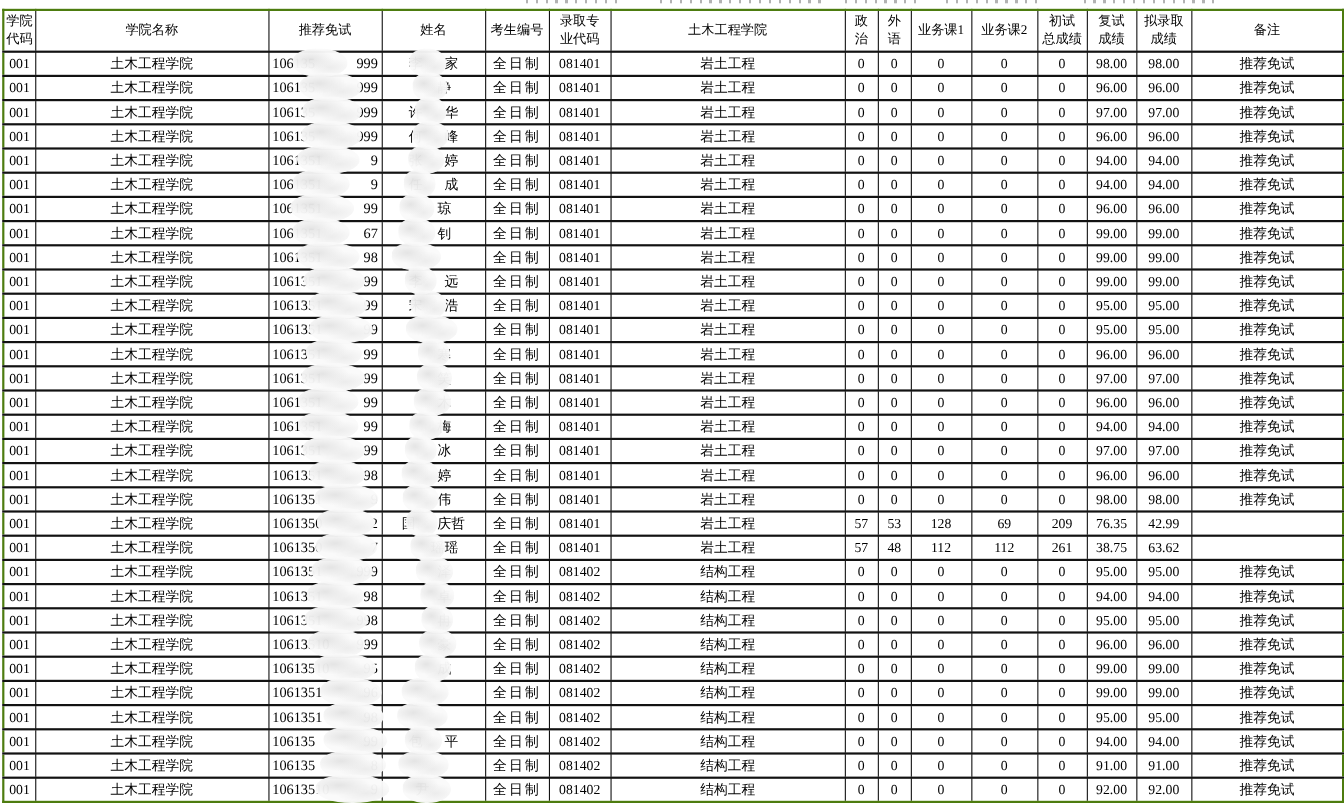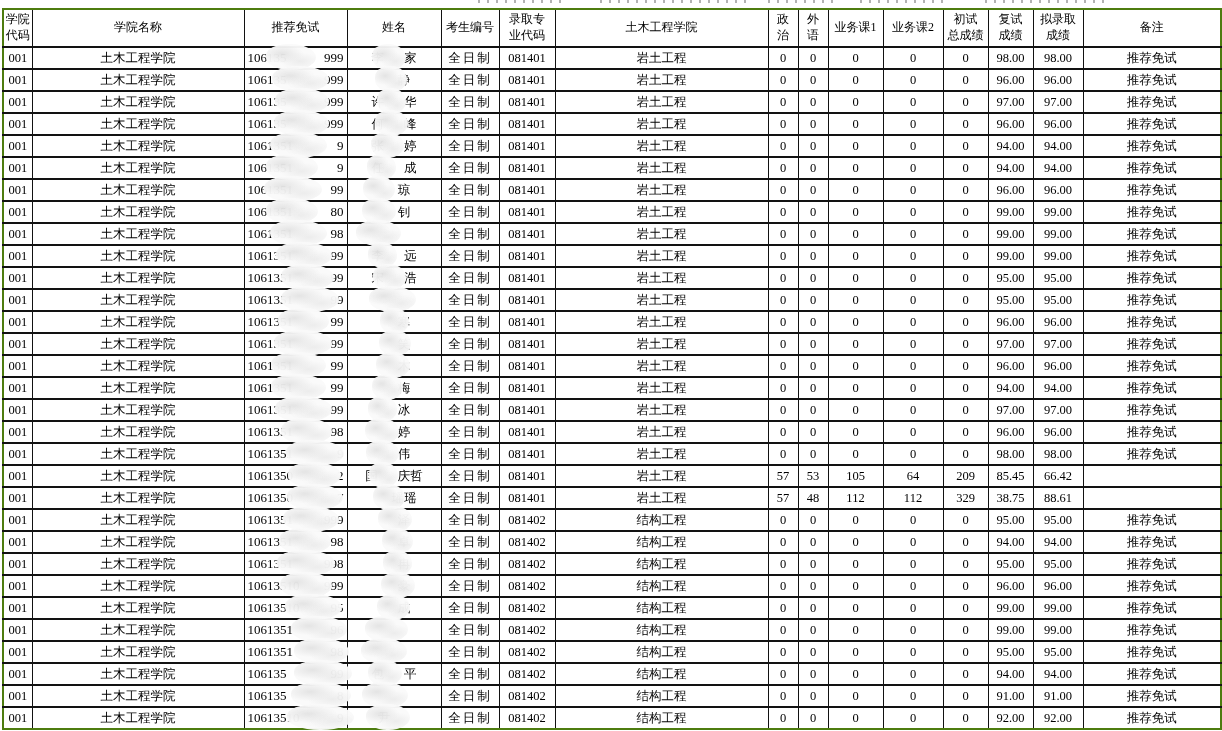--- a/index.html
+++ b/index.html
@@ -291,21 +291,21 @@
           <td>96.00</td>
           <td>96.00</td>
           <td>推荐免试</td>
         </tr>
         <tr>
           <td>001</td>
           <td>土木工程学院</td>
           <td>
             <div class="cand">
               <span>1061351</span>
-              <span>80</span>
+              <span>67</span>
             </div>
           </td>
           <td>
             <div class="nm">
               <span></span>
               <span class="gap"></span>
               <span>钊</span>
             </div>
           </td>
           <td class="mode">全日制</td>
@@ -642,25 +642,25 @@
               <span>国</span>
               <span class="gap"></span>
               <span>庆哲</span>
             </div>
           </td>
           <td class="mode">全日制</td>
           <td>081401</td>
           <td>岩土工程</td>
           <td>57</td>
           <td>53</td>
-          <td>105</td>
-          <td>64</td>
+          <td>128</td>
+          <td>69</td>
           <td>209</td>
-          <td>85.45</td>
-          <td>66.42</td>
+          <td>76.35</td>
+          <td>42.99</td>
           <td></td>
         </tr>
         <tr>
           <td>001</td>
           <td>土木工程学院</td>
           <td>
             <div class="cand">
               <span>1061350</span>
               <span>7</span>
             </div>
@@ -672,23 +672,23 @@
               <span>瑶瑶</span>
             </div>
           </td>
           <td class="mode">全日制</td>
           <td>081401</td>
           <td>岩土工程</td>
           <td>57</td>
           <td>48</td>
           <td>112</td>
           <td>112</td>
-          <td>329</td>
+          <td>261</td>
           <td>38.75</td>
-          <td>88.61</td>
+          <td>63.62</td>
           <td></td>
         </tr>
         <tr>
           <td>001</td>
           <td>土木工程学院</td>
           <td>
             <div class="cand">
               <span>1061351</span>
               <span>999</span>
             </div>

